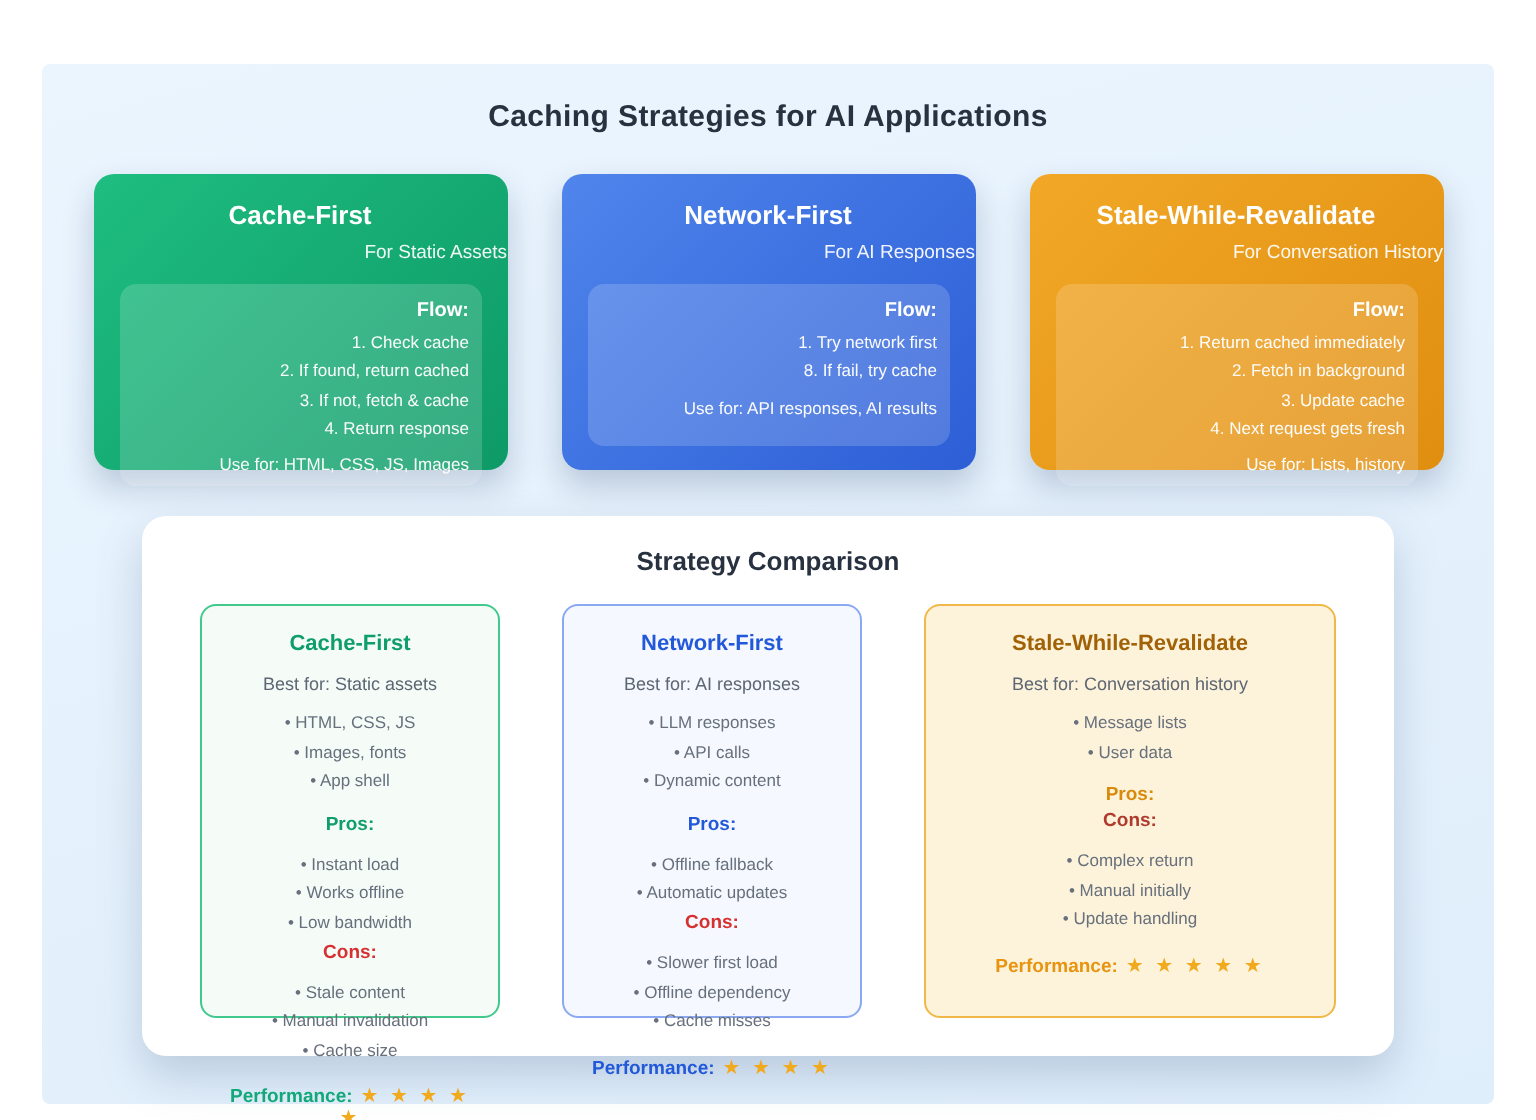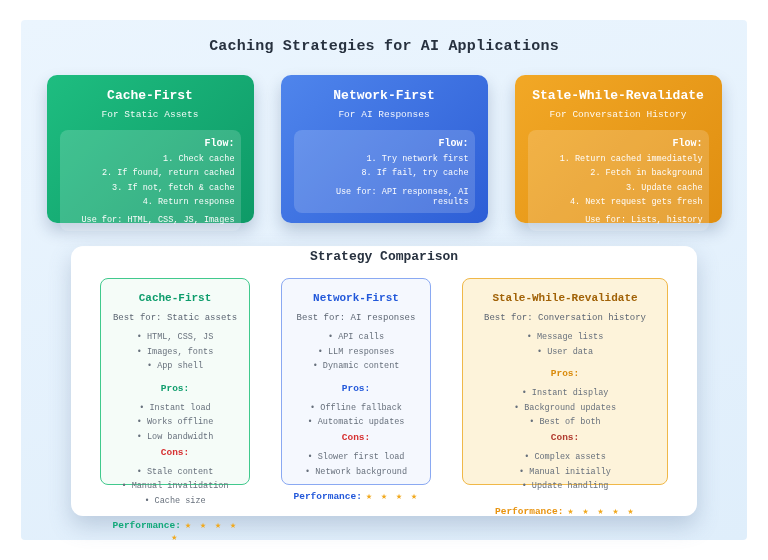--- a/index.html
+++ b/index.html
@@ -1,51 +1,50 @@
 <!DOCTYPE html>
 <html style="--bg_top: #ebf5fe; --bg_bottom: #dfeefb; --heading: #27313f; --green_top: #1ebd80; --green_bottom: #0e9a67; --blue_top: #4f85ec; --blue_bottom: #2d5ed6; --orange_top: #f2a826; --orange_bottom: #e08e10; --green_border: #41c98d; --green_tint: #f5fcf8; --green_accent: #0e9d6c; --green_perf: #12a879; --blue_border: #8aa9f2; --blue_tint: #f5f8fe; --blue_accent: #2258da; --orange_border: #f0b848; --orange_tint: #fdf3da; --orange_title: #a16207; --orange_pros: #d98a0a; --orange_perf: #e89410; --cons_red: #d63031; --cons_dark_red: #b03a2e; --star_gold: #f1a91e;"><head>
 <meta charset="utf-8">
 <style>
   * { margin:0; padding:0; box-sizing:border-box; }
   html,body { width:768px; height:560px; background:#ffffff; overflow:hidden;
               font-family:"Liberation Sans","DejaVu Sans",sans-serif; }
   .app {
-    position:absolute; left:21px; top:20px; width:726px; height:520px;
+    position:absolute; left:21px; top:32px; width:726px; height:520px;
     background:linear-gradient(165deg, var(--bg_top) 0%, var(--bg_bottom) 100%);
     border-radius:4px;
-    font-family:Liberation Mono, monospace;
   }
   .page-title {
     margin-top:18px; text-align:center; font-size:15px; font-weight:bold;
     color:var(--heading); letter-spacing:.2px;
   }
   
   .top-cards { display:flex; justify-content:center; gap:27px; margin-top:20px; }
   .scard {
     width:207px; height:148px; border-radius:10px; color:#fff; text-align:center;
     display:flex; flex-direction:column;
     box-shadow:0 8px 16px rgba(20,45,90,.22);
   }
   .scard.green  { background:linear-gradient(135deg,var(--green_top),var(--green_bottom)); }
   .scard.blue   { background:linear-gradient(135deg,var(--blue_top),var(--blue_bottom)); }
   .scard.orange { background:linear-gradient(135deg,var(--orange_top),var(--orange_bottom)); }
   .scard h2 { margin-top:13px; font-size:13px; font-weight:bold; }
-  .scard .sub { margin-top:6px; font-size:9.5px; opacity:.93; }
+  .scard .sub { margin-top:6px; font-size:9.5px; opacity:.93;text-align:right; }
   .flow {
     flex:1; margin:10px 13px 12px; background:rgba(255,255,255,.17);
     border-radius:8px; padding:8px 6px 6px;text-align:right;
   }
   .flow-label { font-size:10px; font-weight:bold; margin-bottom:3px; }
   .step { font-size:8.5px; line-height:1.68; opacity:.97; }
   .usefor { font-size:8.5px; margin-top:6px; opacity:.97; }
   
   .panel {
     width:626px; height:270px; margin:23px auto 0; background:#ffffff;
     border-radius:12px; box-shadow:0 10px 22px rgba(95,120,155,.30);
-    padding-top:3px;
+    padding-top:15px;
   }
   .panel-title { text-align:center; font-size:13px; font-weight:bold; color:var(--heading); }
   .comp-cards { display:flex; justify-content:center; align-items:stretch; gap:31px; margin-top:14px; }
   .ccard { border-radius:8px; padding:11px 10px 12px; text-align:center; height:207px; }
   .ccard.c-green  { width:150px; border:1.5px solid var(--green_border);  background:var(--green_tint);
                     --accent:var(--green_accent); --cons:var(--cons_red); --perf:var(--green_perf); }
   .ccard.c-blue   { width:150px; border:1.5px solid var(--blue_border);   background:var(--blue_tint);
                     --accent:var(--blue_accent);  --cons:var(--cons_red); --perf:var(--blue_accent); }
   .ccard.c-orange { width:206px; border:1.5px solid var(--orange_border); background:var(--orange_tint);
                     --accent:var(--orange_pros); --cons:var(--cons_dark_red); --perf:var(--orange_perf); }
@@ -134,55 +133,51 @@
         </div>
         <div class="perf">
           <span>Performance:</span><span class="stars">★ ★ ★ ★ ★</span>
         </div>
       </div>
 
       <div class="ccard c-blue">
         <h3>Network-First</h3>
         <div class="bestfor">Best for: AI responses</div>
         <div class="blist">
+          <div>• LLM responses</div>
           <div>• API calls</div>
-          <div>• LLM responses</div>
           <div>• Dynamic content</div>
         </div>
         <div class="plabel">Pros:</div>
         <div class="blist">
           <div>• Offline fallback</div>
           <div>• Automatic updates</div>
         </div>
         <div class="clabel">Cons:</div>
         <div class="blist">
           <div>• Slower first load</div>
-          <div>• Network background</div>
+          <div>• Offline dependency</div>
+          <div>• Cache misses</div>
         </div>
         <div class="perf">
           <span>Performance:</span><span class="stars">★ ★ ★ ★</span>
         </div>
       </div>
 
       <div class="ccard c-orange">
         <h3>Stale-While-Revalidate</h3>
         <div class="bestfor">Best for: Conversation history</div>
         <div class="blist">
           <div>• Message lists</div>
           <div>• User data</div>
         </div>
         <div class="plabel">Pros:</div>
-        <div class="blist">
-          <div>• Instant display</div>
-          <div>• Background updates</div>
-          <div>• Best of both</div>
-        </div>
         <div class="clabel">Cons:</div>
         <div class="blist">
-          <div>• Complex assets</div>
+          <div>• Complex return</div>
           <div>• Manual initially</div>
           <div>• Update handling</div>
         </div>
         <div class="perf">
           <span>Performance:</span><span class="stars">★ ★ ★ ★ ★</span>
         </div>
       </div>
 
     </div>
   </div>

